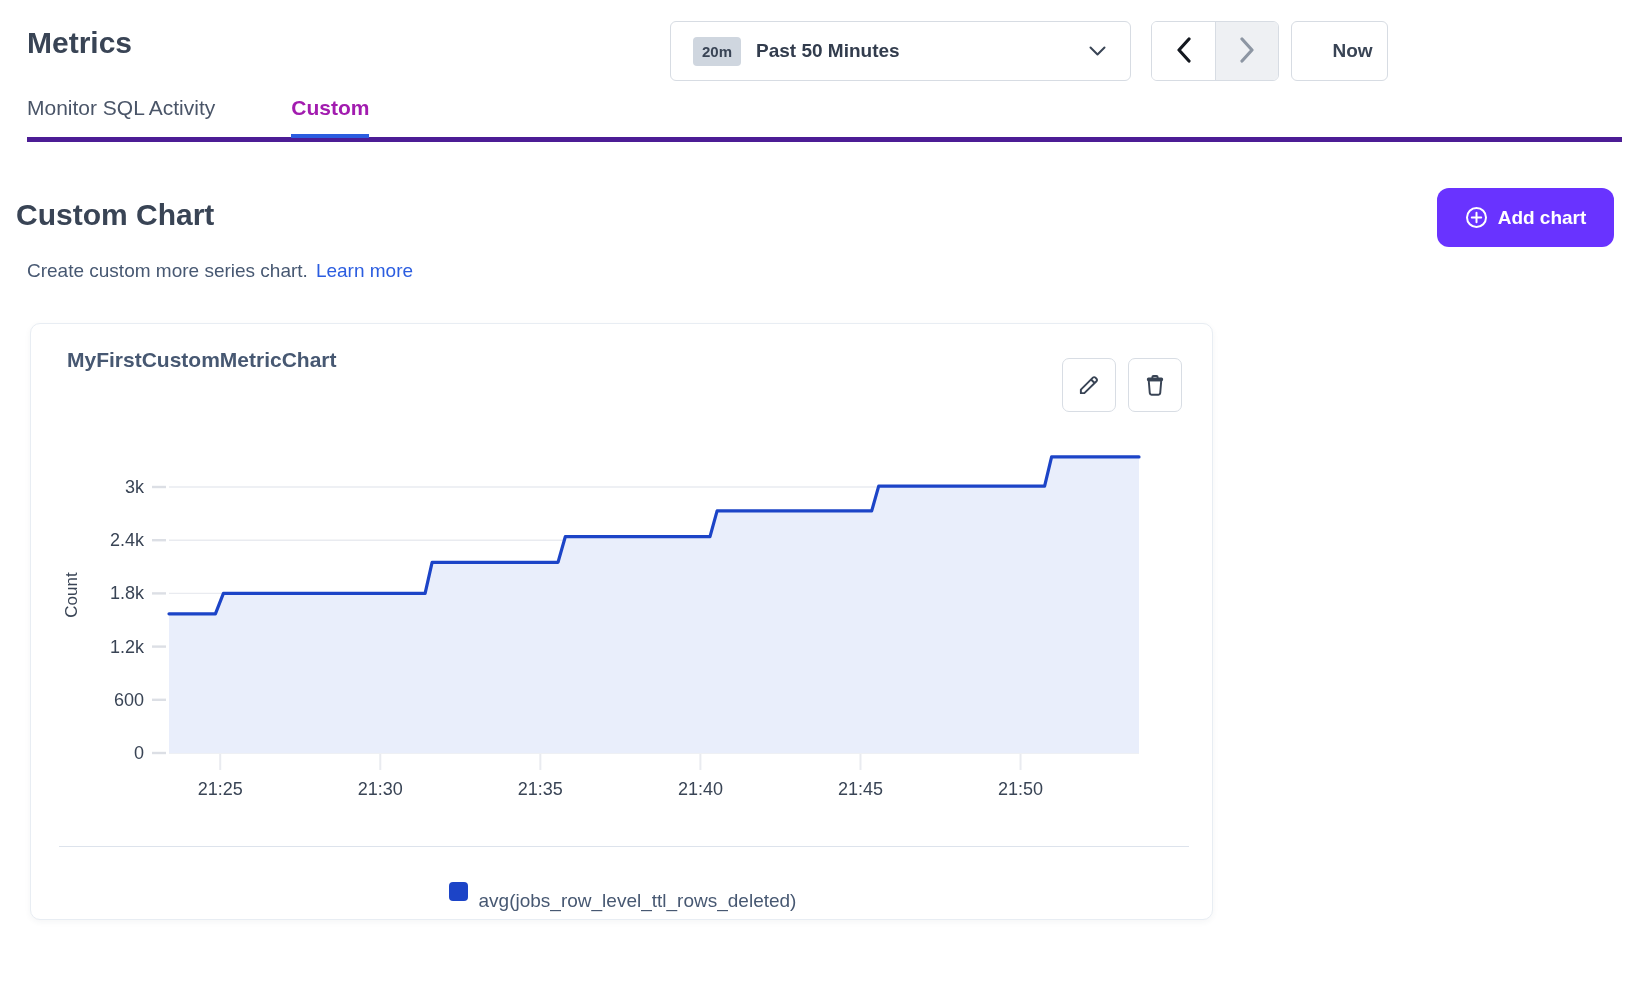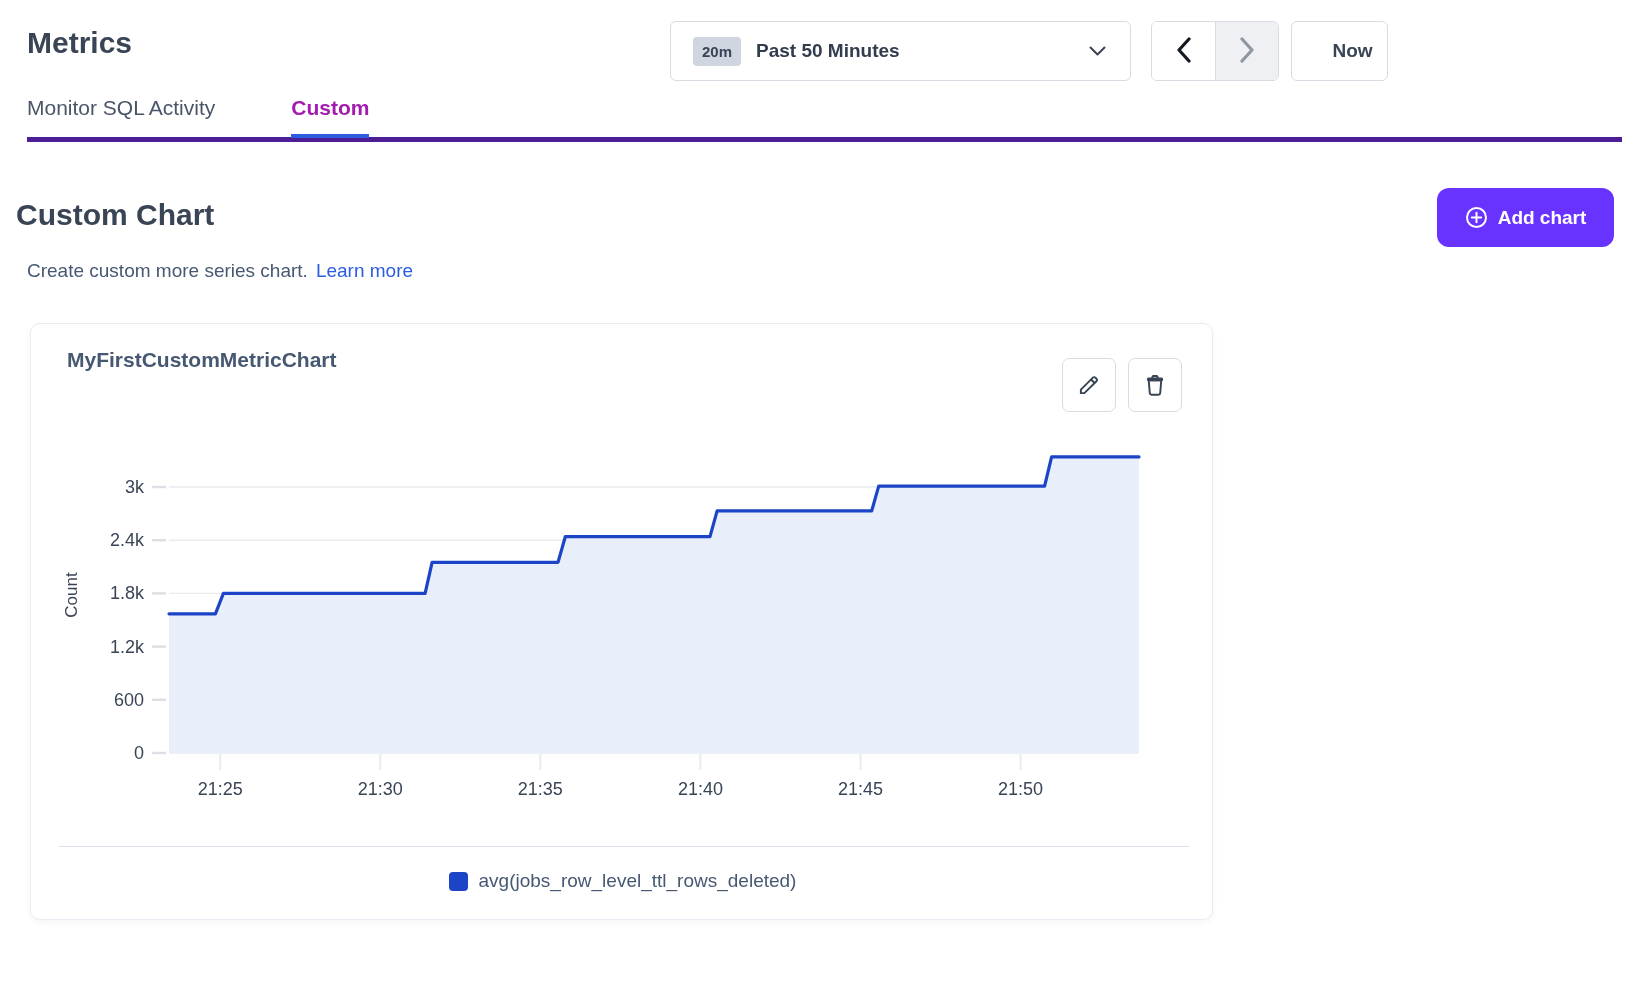--- a/index.html
+++ b/index.html
@@ -82,21 +82,21 @@
     display:flex; align-items:center; justify-content:center; cursor:pointer;
   }
   .icon-btn.edit { left:1031px; top:34px; }
   .icon-btn.delete { left:1097px; top:34px; }
 
   .chart-svg { left:0; top:100px; }
 
   .card-divider { left:28px; top:522px; width:1130px; height:1px; background:#dde3ec; }
   .legend { left:0; top:546px; width:1183px; display:flex; align-items:center; justify-content:center; gap:11px; }
   .legend-swatch { width:19px; height:19px; border-radius:4px; background:var(--c-line,#1c44c7); }
-  .legend-label { font-size:19px; color:#475872; }
+  .legend-label { font-size:19px; color:#475872;margin-top:20px; }
 
   svg text { font-family:"Liberation Sans", sans-serif; }
 </style>
 </head>
 <body>
 
 <h1 class="abs page-title">Metrics</h1>
 
 <div class="abs time-dropdown">
   <span class="time-badge">20m</span>

